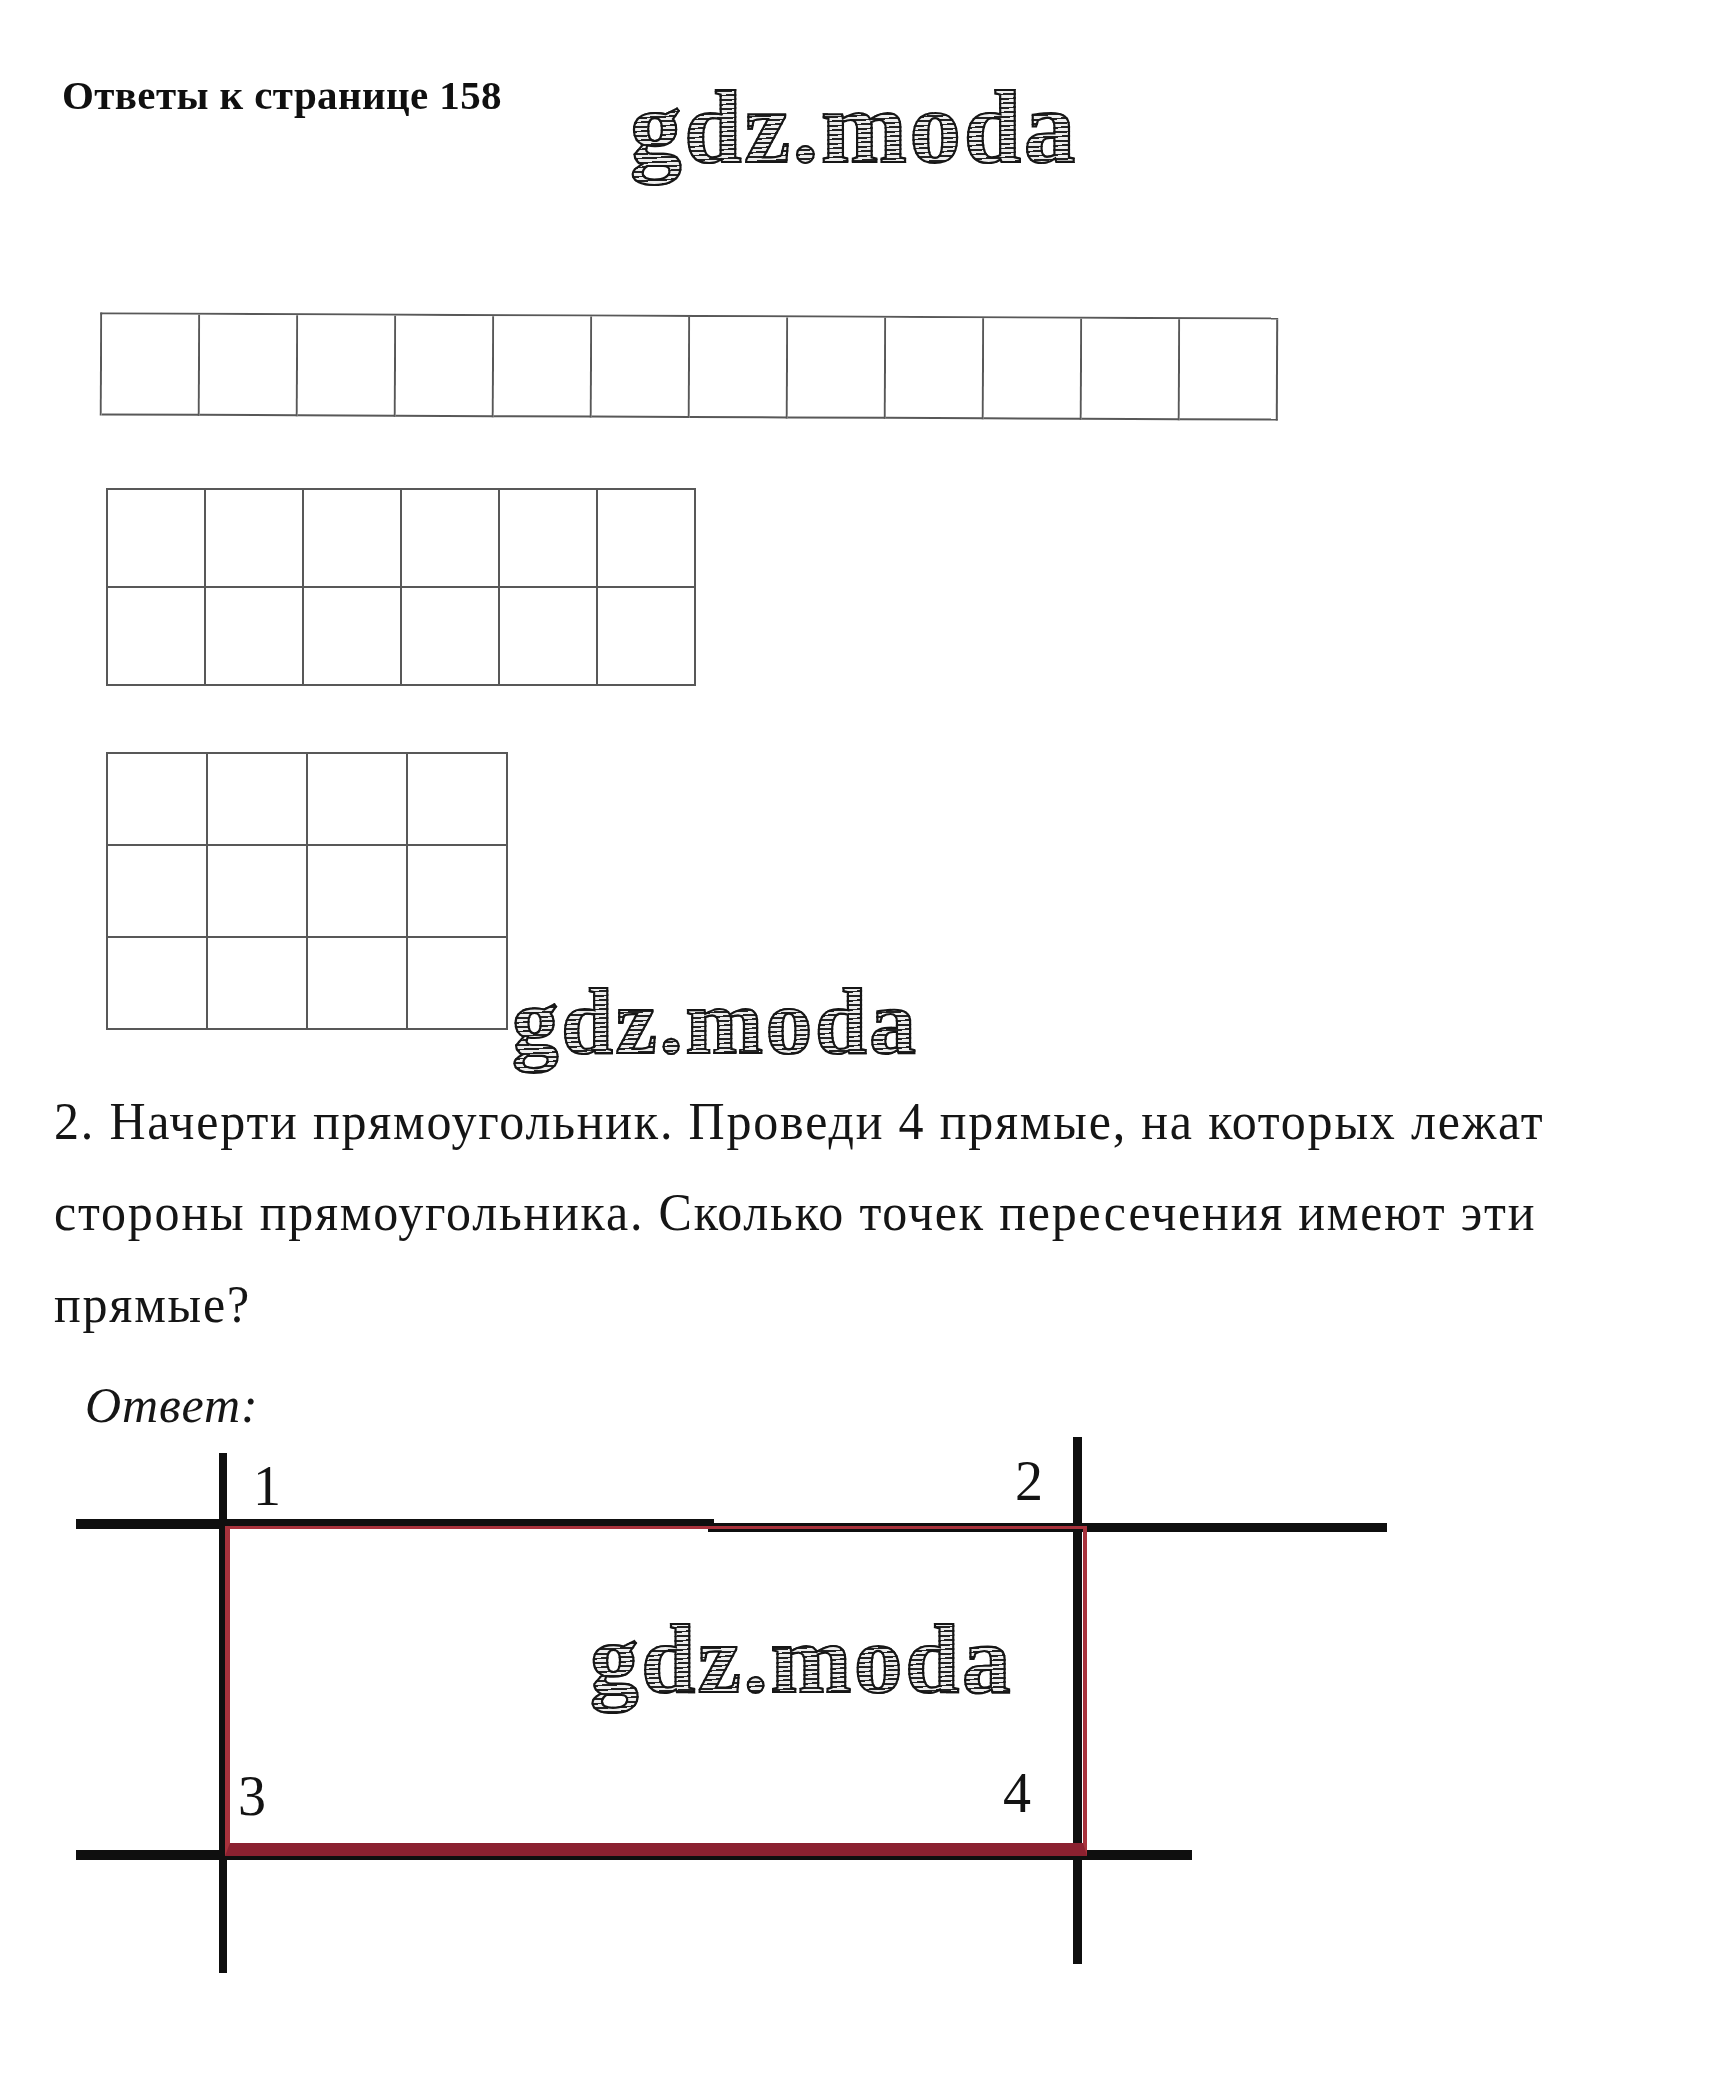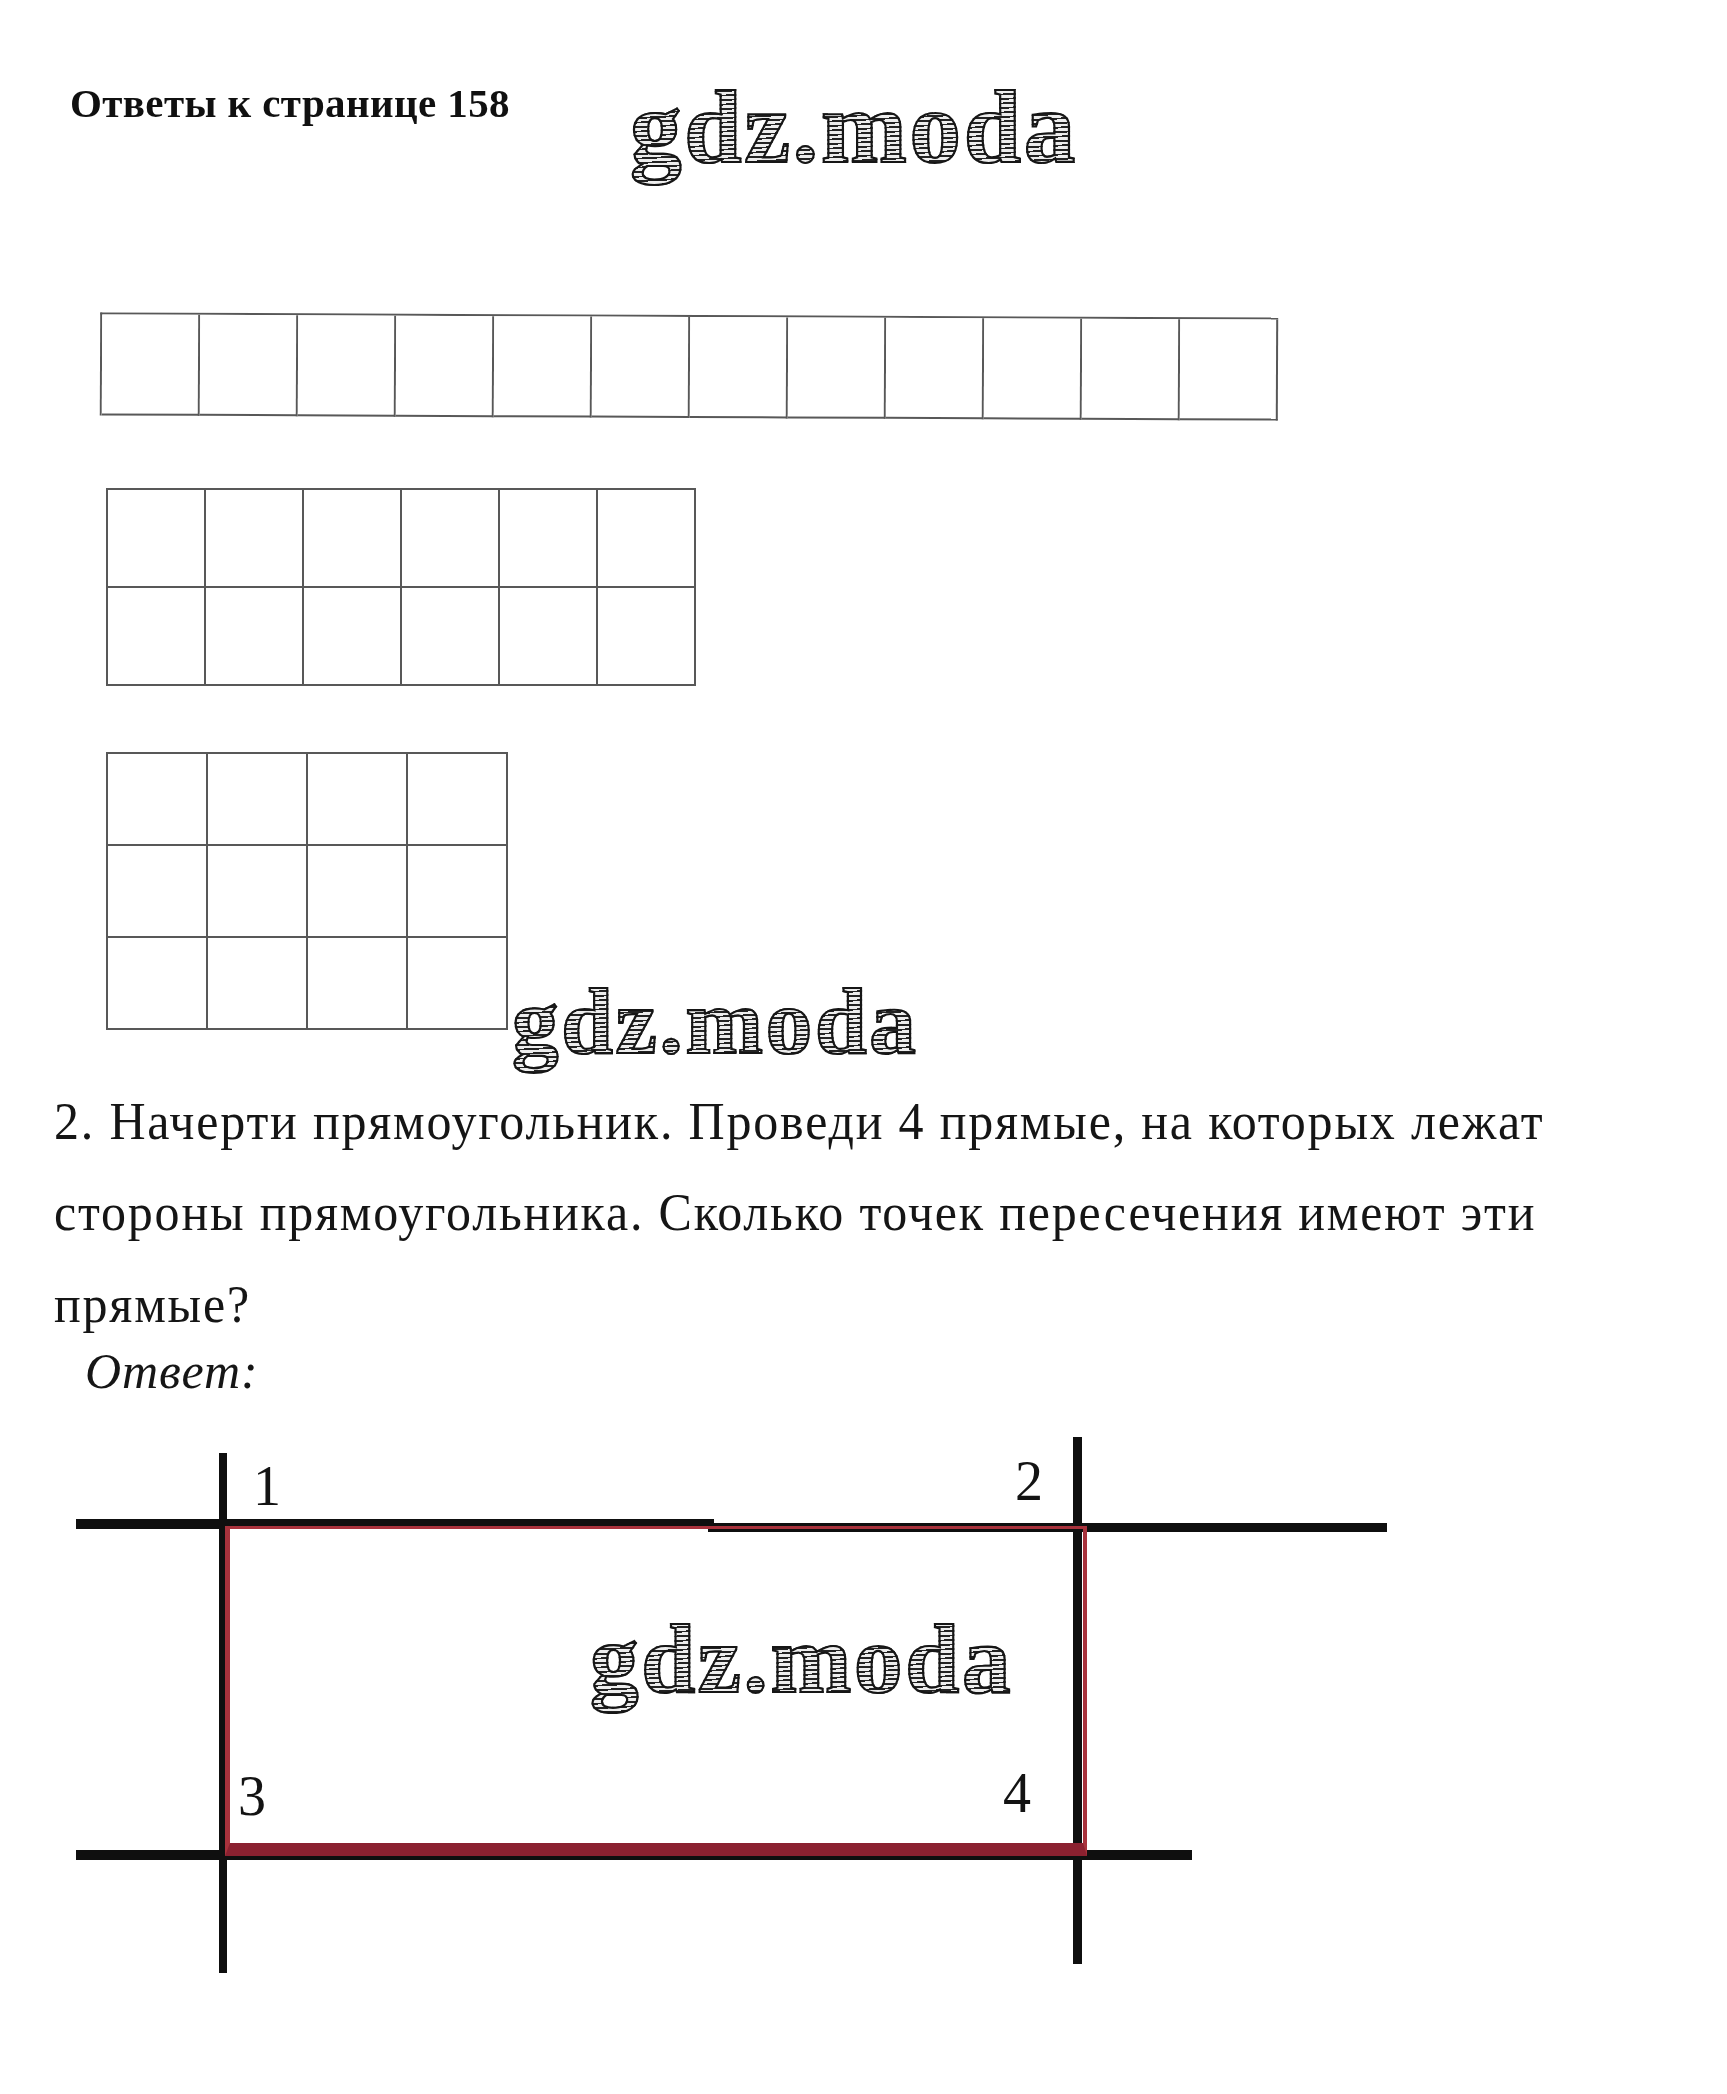--- a/index.html
+++ b/index.html
@@ -8,32 +8,32 @@
     width:1728px;height:2095px;
     background:#ffffff;
     overflow:hidden;
     font-family:"Liberation Serif","DejaVu Serif",serif;
     color:#131313;
   }
   
   .title{
     position:absolute;left:54px;top:63px;
     font-size:41px;font-weight:bold;letter-spacing:0.4px;
-    color:#101010;white-space:nowrap;margin:16px;
+    color:#101010;white-space:nowrap;margin:8px;
   }
   .body-line{
     position:absolute;margin:0;white-space:nowrap;color:#151515;
   }
   .task1-text{left:54px;top:208px;font-size:39px;letter-spacing:0px;}
   .task2-line{font-size:50px;letter-spacing:1.8px;transform:scaleY(1.04);transform-origin:left top;}
   .t2l1{left:54px;top:1091px;}
   .t2l2{left:54px;top:1182px;}
   .t2l3{left:54px;top:1274px;}
   .answer-label{
-    position:absolute;left:85px;top:1342px;margin:0;
+    position:absolute;left:85px;top:1376px;margin:0;
     font-size:50px;font-style:italic;color:#161616;letter-spacing:0.9px;
   }
   
   .wm{
     position:absolute;margin:12px;white-space:nowrap;
     font-weight:bold;letter-spacing:2.7px;
     color:#3a3a3a;
     font-family:"Liberation Serif","DejaVu Serif",serif;
   }
   @supports ((-webkit-background-clip: text) or (background-clip: text)){

